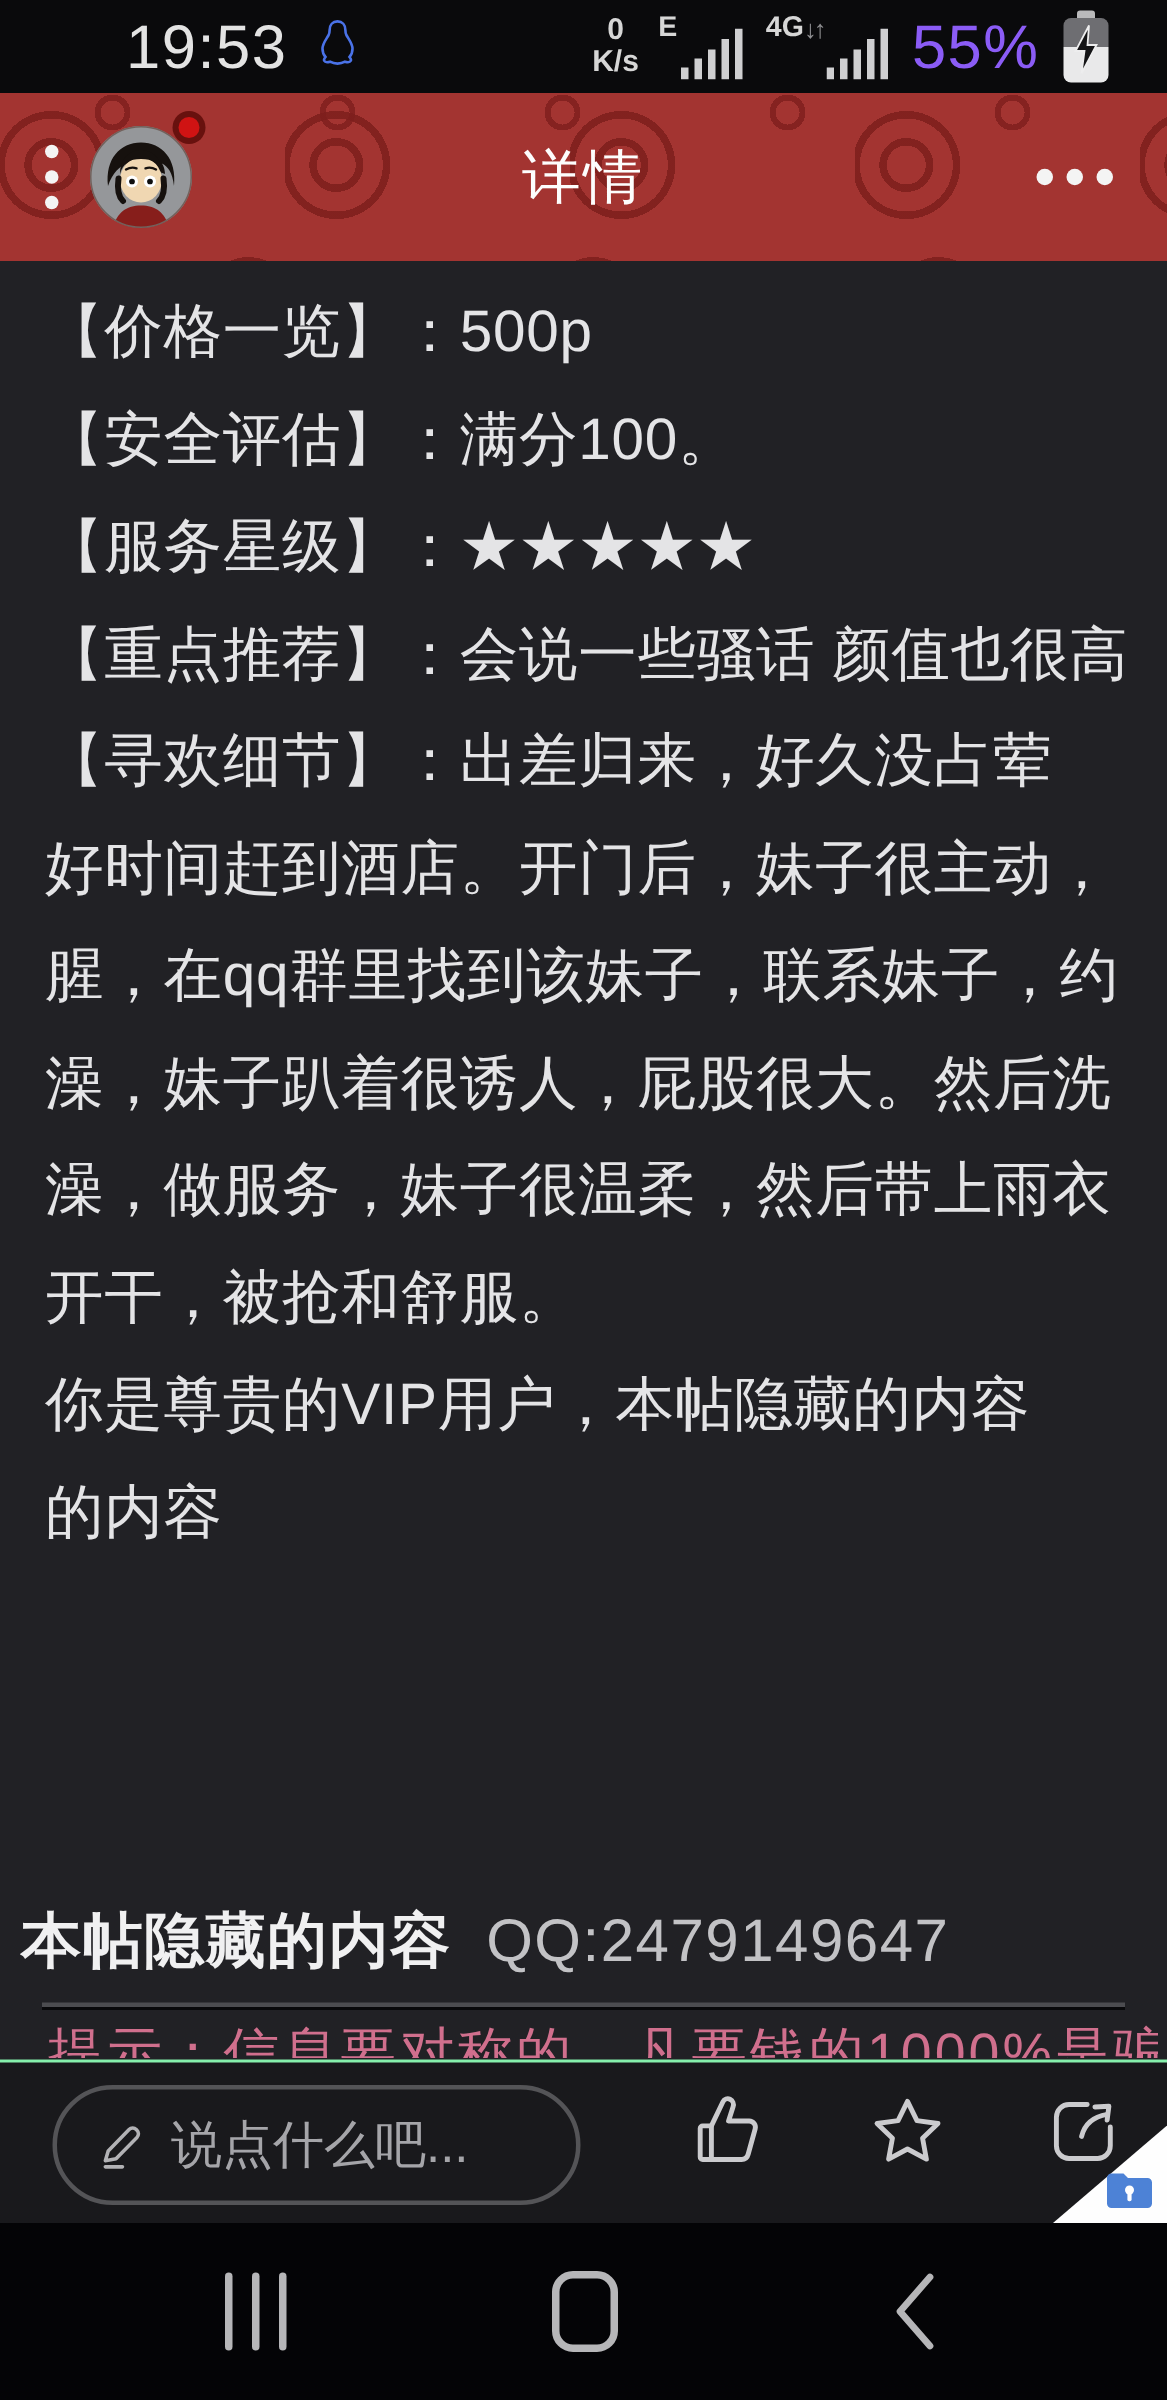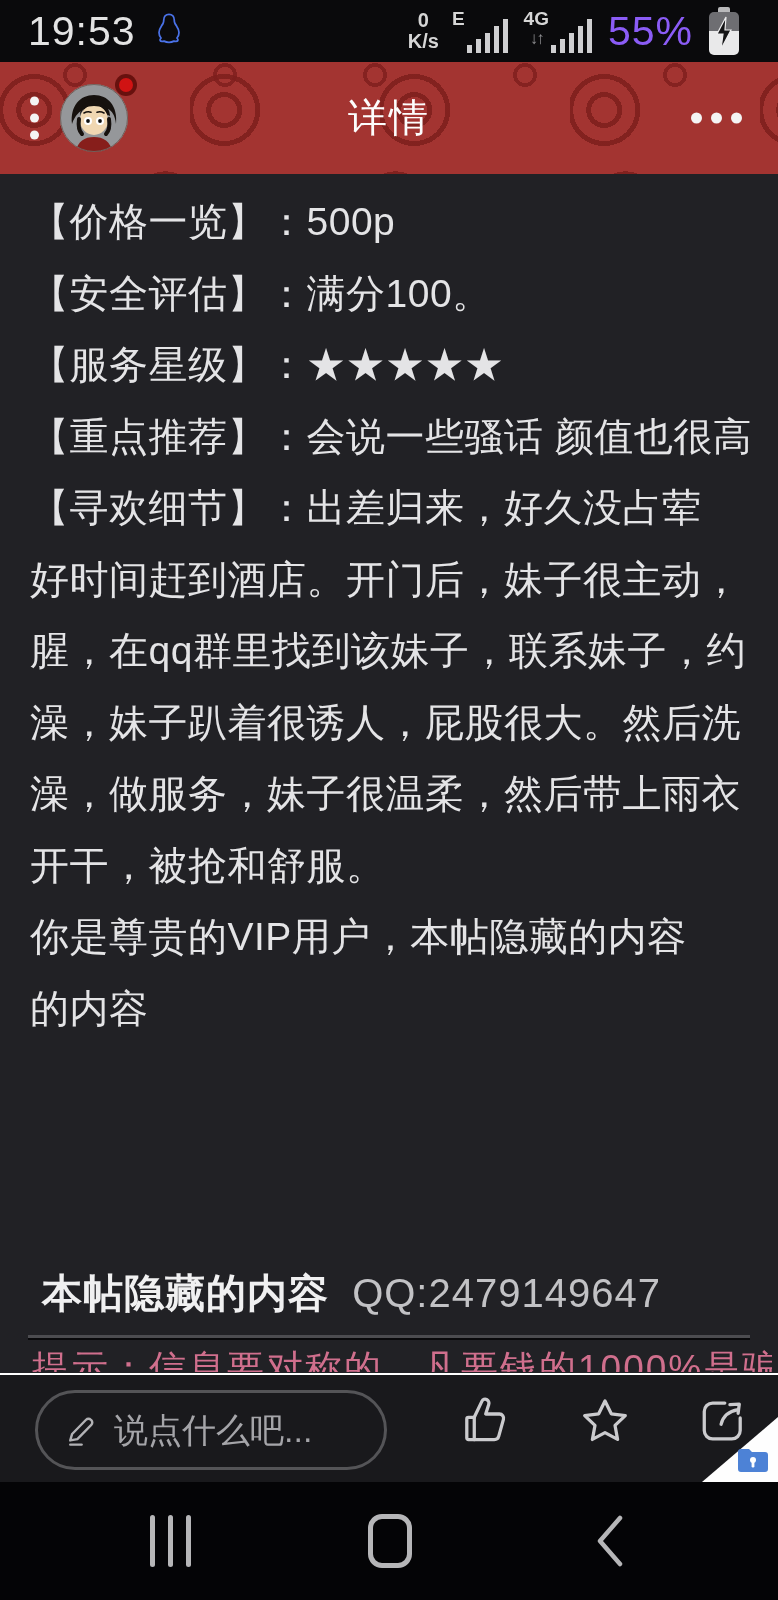--- a/index.html
+++ b/index.html
@@ -7,28 +7,28 @@
   .phone{
     position:relative;width:778px;height:1600px;overflow:hidden;
     background:#212125;font-family:"Liberation Sans",sans-serif;
     -webkit-font-smoothing:antialiased;
   }
   
   .status-bar{
     position:absolute;top:0;left:0;width:778px;height:62px;
     background:#0a0a0c;display:flex;align-items:center;z-index:30;
   }
-  .sb-time{margin-left:28px;font-size:41px;color:#e3e3e3;letter-spacing:1px;}
+  .sb-time{margin-left:84px;font-size:41px;color:#e3e3e3;letter-spacing:1px;}
   .qq-pen{margin-left:18px;width:30px;height:40px;}
   .sb-right{margin-left:auto;margin-right:38px;display:flex;align-items:center;gap:13px;}
   .net-speed{display:flex;flex-direction:column;align-items:center;line-height:1.05;
     font-size:20px;color:#d6d6d6;font-weight:700;}
   .sig{display:flex;align-items:flex-start;gap:2px;}
   .sig-label{font-size:19px;color:#d6d6d6;font-weight:700;line-height:1;}
-  .sig-col{display:flex;flex-direction:column;align-items:center;line-height:1;}
+  .sig-col{display:flex;flex-direction:row;align-items:center;line-height:1;}
   .sig-col .arrows{font-size:17px;color:#8f8f92;letter-spacing:-2px;margin-top:2px;}
   .bars{margin-top:10px;}
   .battery-pct{font-size:41px;color:#8b5cf6;letter-spacing:1px;}
   .battery{position:relative;width:32px;height:50px;margin-left:2px;}
   .battery .nub{position:absolute;top:1px;left:10px;width:12px;height:5px;background:#b9b9bb;border-radius:2px 2px 0 0;}
   .battery .body{position:absolute;top:6px;left:1px;width:30px;height:43px;border-radius:5px;overflow:hidden;
     background:linear-gradient(to bottom,#6e6e72 0 45%,#e9e9ea 45% 100%);}
   .battery svg{position:absolute;top:10px;left:5px;}
   
   .header{
@@ -50,30 +50,30 @@
   .hdr-title{position:absolute;left:0;top:50%;transform:translateY(-50%);
     width:100%;text-align:center;font-size:39px;color:#fdfdfd;letter-spacing:2px;}
   .more-dots{position:absolute;right:36px;top:50%;transform:translateY(-50%);
     display:flex;gap:9px;}
   .more-dots i{width:11px;height:11px;border-radius:50%;background:#f4f4f4;}
   
   .post-lines{position:absolute;top:180px;left:0;width:778px;padding:6px 24px 0 30px;}
   .post-line{font-size:39px;line-height:71.5px;color:#e4e4e6;letter-spacing:.5px;
     white-space:nowrap;overflow:hidden;}
   
-  .hidden-row{position:absolute;top:1266px;left:42px;font-size:40px;white-space:nowrap;}
+  .hidden-row{position:absolute;top:1266px;left:14px;font-size:40px;white-space:nowrap;}
   .hidden-label{font-weight:700;color:#f0f0f1;letter-spacing:1px;}
   .hidden-qq{color:#c2c2c5;margin-left:12px;letter-spacing:1px;}
   .divider{position:absolute;top:1335px;left:28px;width:722px;height:3px;
     background:#4c4c50;box-shadow:0 2px 0 #09090b;}
   .clipped-notice{position:absolute;top:1344px;left:32px;width:740px;height:28px;
     overflow:hidden;font-size:37px;color:#d06f8d;letter-spacing:2px;white-space:nowrap;}
   
   .comment-bar{position:absolute;top:1373px;left:0;width:778px;height:109px;
-    background:#19191c;border-top:2px solid #ffffff;z-index:10;}
+    background:#19191c;border-top:2px solid #86efac;z-index:10;}
   .pill{position:absolute;left:35px;top:15px;width:352px;height:80px;
     border:3px solid #545457;border-radius:44px;display:flex;align-items:center;
     padding:0 20px 0 24px;gap:12px;background:transparent;}
   .pill svg{flex:0 0 auto;}
   .pill input{flex:1;min-width:0;background:transparent;border:none;outline:none;
     font-size:34px;color:#cfcfd2;font-family:inherit;}
   .pill input::placeholder{color:#a5a5a9;}
   .cb-icon{position:absolute;top:18px;width:56px;height:56px;}
   .cb-like{left:457px;}
   .cb-star{left:577px;}

